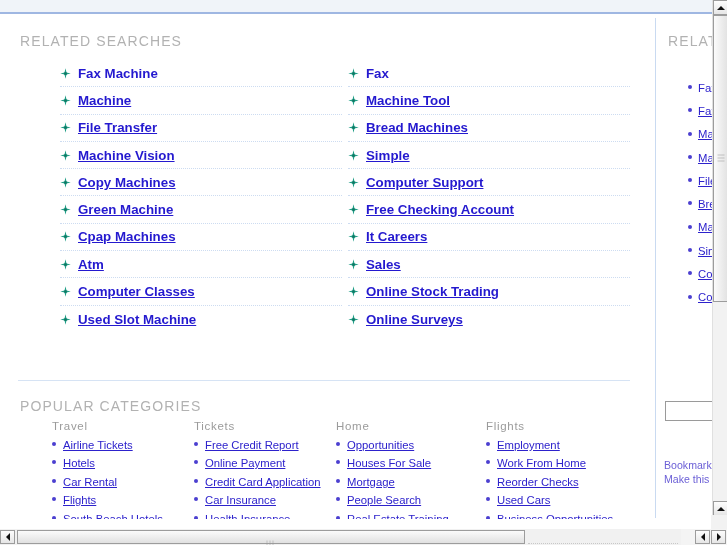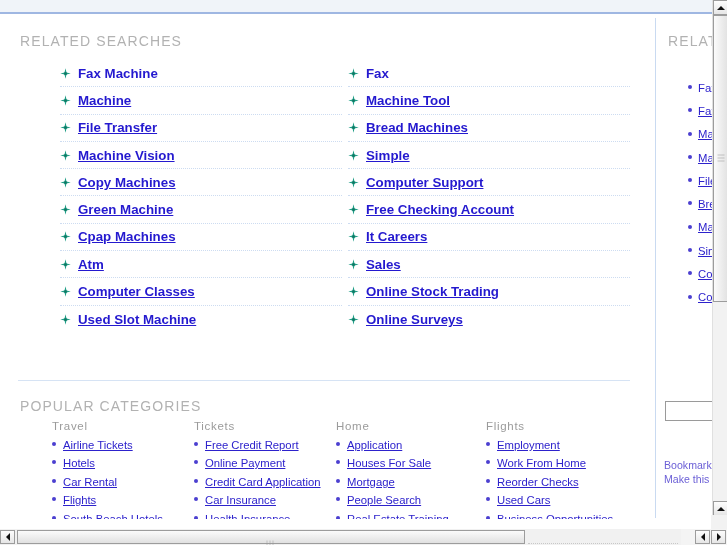--- a/index.html
+++ b/index.html
@@ -458,21 +458,21 @@
             <li><span class="pc-link">Free Credit Report</span></li>
             <li><span class="pc-link">Online Payment</span></li>
             <li><span class="pc-link">Credit Card Application</span></li>
             <li><span class="pc-link">Car Insurance</span></li>
             <li><span class="pc-link">Health Insurance</span></li>
           </ul>
         </div>
         <div>
           <div class="pc-col-title">Home</div>
           <ul class="pc-list">
-            <li><span class="pc-link">Application</span></li>
+            <li><span class="pc-link">Opportunities</span></li>
             <li><span class="pc-link">Houses For Sale</span></li>
             <li><span class="pc-link">Mortgage</span></li>
             <li><span class="pc-link">People Search</span></li>
             <li><span class="pc-link">Real Estate Training</span></li>
           </ul>
         </div>
         <div>
           <div class="pc-col-title">Flights</div>
           <ul class="pc-list">
             <li><span class="pc-link">Employment</span></li>

